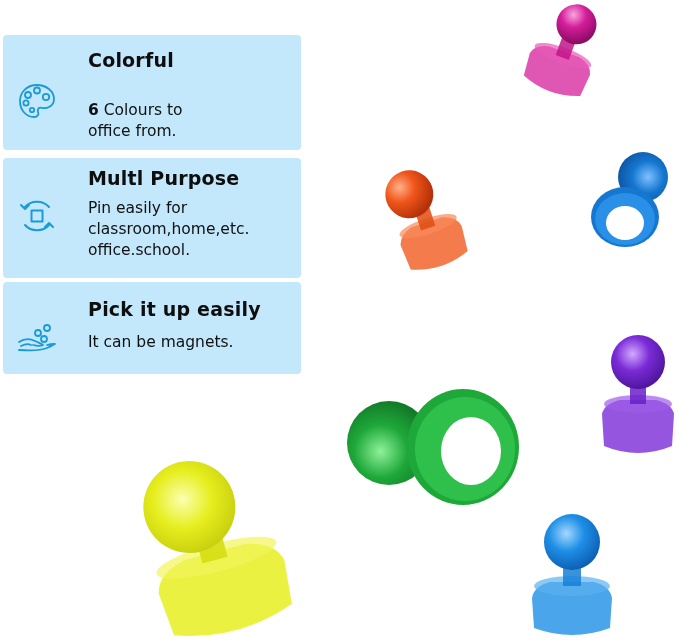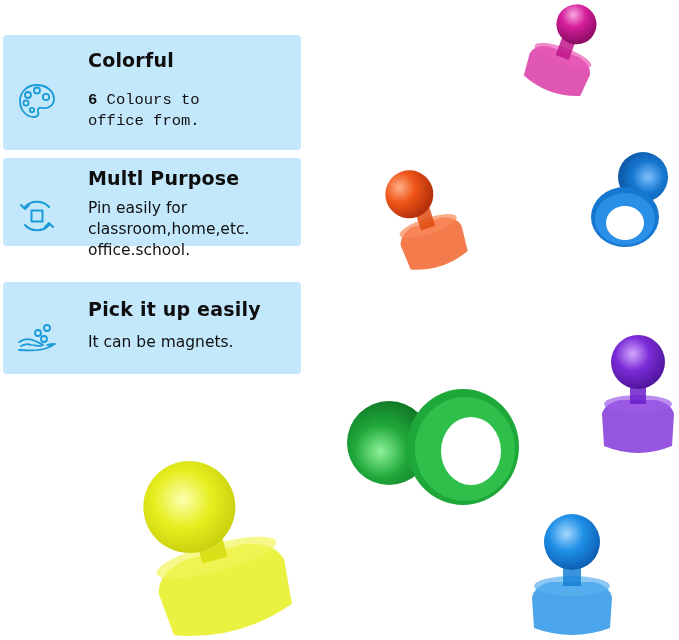--- a/index.html
+++ b/index.html
@@ -18,27 +18,27 @@
   .card .title {
     position: absolute; left: 85px; font-weight: bold; font-size: 19px;
     color: #0e0e0e; letter-spacing: 0.2px; white-space: nowrap;
   }
   .card .desc {
     position: absolute; left: 85px; font-size: 15.5px; line-height: 21px;
     color: #111; white-space: nowrap;
   }
   .card .desc b { font-weight: bold; }
   #card1 { top: 35px; height: 115px; }
-  #card2 { top: 158px; height: 88px; }
+  #card2 { top: 158px; height: 120px; }
   #card3 { top: 282px; height: 92px; }
   #card1 .icon { top: 66px; transform: translateY(-50%); }
   #card2 .icon { top: 58px; transform: translateY(-50%); }
   #card3 .icon { top: 58px; transform: translateY(-50%); }
   #card1 .title { top: 14px; }
-  #card1 .desc { top: 55px; font-family: Liberation Mono, monospace; }
+  #card1 .desc { top: 65px; }
   #card2 .title { top: 9px; }
   #card2 .desc { top: 40px; }
   #card3 .title { top: 16px; }
   #card3 .desc { top: 50px; }
   .pin { position: absolute; }
   .pin svg { width: 100%; height: 100%; display: block; overflow: visible; }
 </style>
 </head>
 <body>
 

